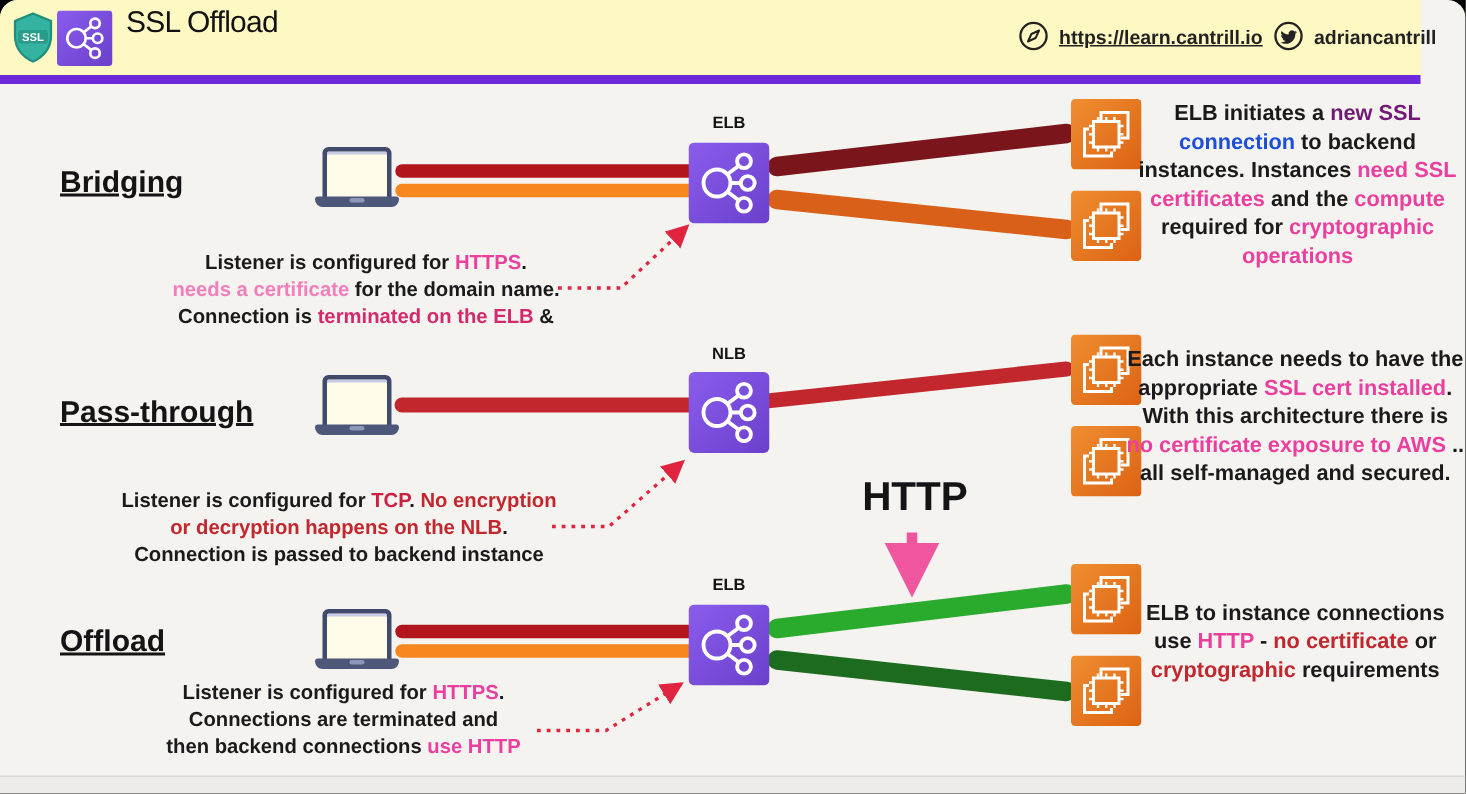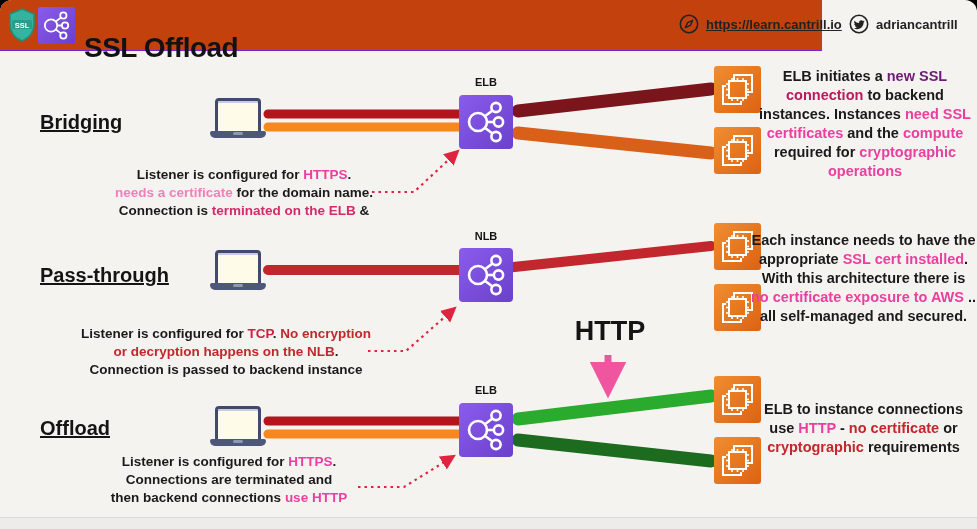--- a/index.html
+++ b/index.html
@@ -1,24 +1,24 @@
 <!DOCTYPE html>
 <html><head>
 <meta charset="utf-8">
 <style>
   html,body{margin:0;padding:0;background:#000;}
   body{font-family:"Liberation Sans","DejaVu Sans",sans-serif;}
   #stage{position:relative;width:977px;height:529px;background:#f4f3f0;overflow:hidden;
          border-radius:12px 12px 0 0;}
   
-  #header{position:absolute;left:0;top:0;width:822px;height:50px;background:#c2410c;
-          border-bottom:1px solid #6d28d9;}
+  #header{position:absolute;left:0;top:0;width:947px;height:50px;background:#fef9c3;
+          border-bottom:6px solid #6d28d9;}
   #shield{position:absolute;left:8px;top:8px;}
   #hdr-lb{position:absolute;left:38px;top:7px;}
-  #title{position:absolute;left:84px;top:4px;font-size:28px;font-weight:700;color:#121212;letter-spacing:-0.5px;margin-top:28px;}
+  #title{position:absolute;left:84px;top:4px;font-size:20px;font-weight:400;color:#121212;letter-spacing:-0.5px;}
   .hdr-right{position:absolute;top:13px;display:flex;align-items:center;gap:6px;color:#222;font-size:13px;font-weight:600;}
   #site{left:678px;}
   #handle{left:848px;justify-content:center;}
   #site a{color:#222;}
   .circ-ico{width:22px;height:22px;}
   
   .row-label{position:absolute;left:40px;font-size:20px;font-weight:800;color:#141414;text-decoration:underline;}
   .lb-label{position:absolute;width:54px;text-align:center;font-size:11px;font-weight:800;color:#141414;}
   .lb-box{position:absolute;width:54px;height:54px;}
   .inst{position:absolute;width:47px;height:47px;}
@@ -337,21 +337,21 @@
       <div class="rline"><span>Connection is passed to backend instance</span></div>
     </div>
   <div id="note-2" class="rich note">
       <div class="rline"><span>Listener is configured for </span><span style="color: rgb(234, 63, 158);">HTTPS</span><span>.</span></div>
       <div class="rline"><span>Connections are terminated and</span></div>
       <div class="rline"><span>then backend connections </span><span style="color: rgb(234, 63, 158);">use HTTP</span></div>
     </div>
 
   <div id="rt-0" class="rich rtext">
       <div class="rline"><span>ELB initiates a </span><span style="color: #701a75;">new SSL</span></div>
-      <div class="rline"><span style="color: #be185d;">connection</span><span> to backend</span></div>
+      <div class="rline"><span style="color: #1d4ed8;">connection</span><span> to backend</span></div>
       <div class="rline"><span>instances. Instances </span><span style="color: rgb(234, 63, 158);">need SSL</span></div>
       <div class="rline"><span style="color: rgb(234, 63, 158);">certificates</span><span> and the </span><span style="color: rgb(234, 63, 158);">compute</span></div>
       <div class="rline"><span>required for </span><span style="color: rgb(234, 63, 158);">cryptographic</span></div>
       <div class="rline"><span style="color: rgb(234, 63, 158);">operations</span></div>
     </div>
   <div id="rt-1" class="rich rtext">
       <div class="rline"><span>Each instance needs to have the</span></div>
       <div class="rline"><span>appropriate </span><span style="color: rgb(234, 63, 158);">SSL cert installed</span><span>.</span></div>
       <div class="rline"><span>With this architecture there is</span></div>
       <div class="rline"><span style="color: rgb(234, 63, 158);">no certificate exposure to AWS</span><span> ..</span></div>

